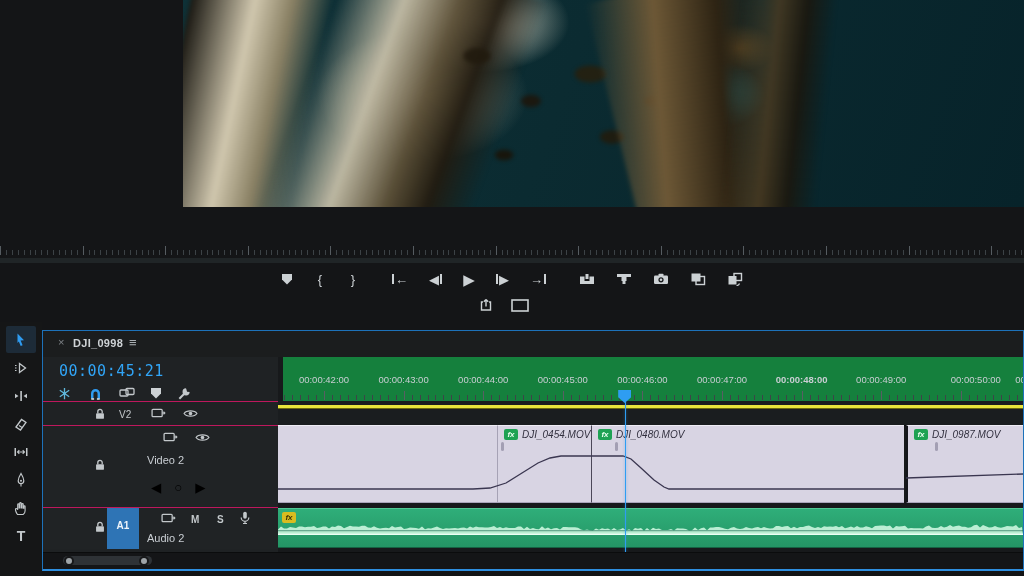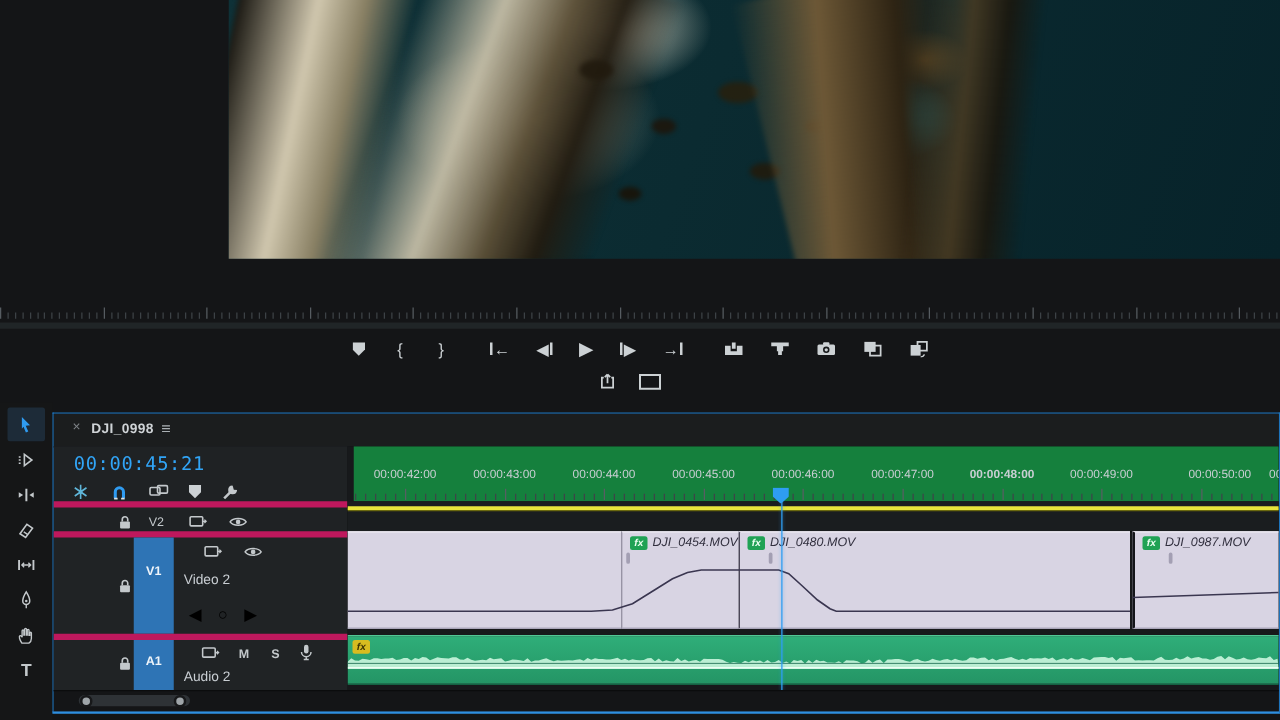--- a/index.html
+++ b/index.html
@@ -59,21 +59,21 @@
             border:1px solid #1d72ba;border-bottom:2px solid #2e8fe0;}
   #tabbar{left:0;top:0;width:100%;height:26px;background:#1b1d1e;border-bottom:1px solid #101112;}
   .tclose{left:15px;top:5px;font-size:11px;color:#7e8387;}
   .ttitle{left:30px;top:6px;font-size:11px;font-weight:bold;color:#cfd3d6;letter-spacing:.3px;}
   .tmenu{left:86px;top:4px;font-size:13px;color:#aab0b4;}
   #tl-head{left:0;top:26px;width:235px;bottom:16px;background:#1f2224;border-right:1px solid #101112;}
   #timecode{left:16px;top:5px;font-family:"DejaVu Sans Mono",monospace;font-size:15px;font-weight:normal;
             color:#31a5f7;letter-spacing:.5px;}
   #tl-toolbar{left:14px;top:28px;display:flex;gap:16px;align-items:center;height:16px;}
   .hbtn{background:none;border:none;padding:0;display:flex;align-items:center;justify-content:center;}
-  .th{position:absolute;left:0;width:235px;border-top:5px solid #be185d;}
+  .th{position:absolute;left:0;width:235px;border-top:1px solid #be185d;}
   .th.v2{top:44px;height:24px;}
   .th.v1{top:68px;height:80px;background:#202325;}
   .th.a1{top:150px;height:41px;background:#202325;}
   .tgt{position:absolute;left:64px;top:0;width:32px;background:#2e74b5;color:#eef4fa;font-size:10px;
        font-weight:bold;display:flex;align-items:flex-start;justify-content:center;}
   .tgt span{margin-top:22px;}
   .tgt.sm span{margin-top:12px;}
   .tlabel{position:absolute;font-size:10px;color:#c3c8cb;}
   .tname{position:absolute;font-size:11px;color:#c9ced3;}
   .kf{position:absolute;display:flex;gap:13px;color:#b9bfc4;font-size:9px;align-items:center;}
@@ -500,23 +500,20 @@
           </button>
       </div>
 
       <div class="th v1">
         <button class="hbtn abs" style="left:50px;top:32px;">
             <svg width="14" height="14" viewBox="0 0 16 16">
               <rect x="3.5" y="7" width="9" height="6.5" rx="1" fill="#c3c8cb"></rect>
               <path d="M5.5 7V5.2a2.5 2.5 0 0 1 5 0V7" fill="none" stroke="#c3c8cb" stroke-width="1.5"></path>
             </svg>
           </button>
-        <div class="tgt" style="height:80px;">
-            <span>V1</span>
-          </div>
         <button class="hbtn abs" style="left:120px;top:6px;">
             <svg width="15" height="11" viewBox="0 0 16 12">
               <rect x="1" y="1.5" width="11" height="8" rx="1" fill="none" stroke="#c3c8cb" stroke-width="1.4"></rect>
               <path d="M12 5.5h3M13.5 4l1.5 1.5-1.5 1.5" stroke="#c3c8cb" fill="none" stroke-width="1.1"></path>
             </svg>
           </button>
         <button class="hbtn abs" style="left:152px;top:6px;">
             <svg width="15" height="11" viewBox="0 0 16 12">
               <path d="M1 6C3.5 2.2 12.5 2.2 15 6 12.5 9.8 3.5 9.8 1 6z" fill="none" stroke="#c3c8cb" stroke-width="1.3"></path>
               <circle cx="8" cy="6" r="2" fill="#c3c8cb"></circle>

